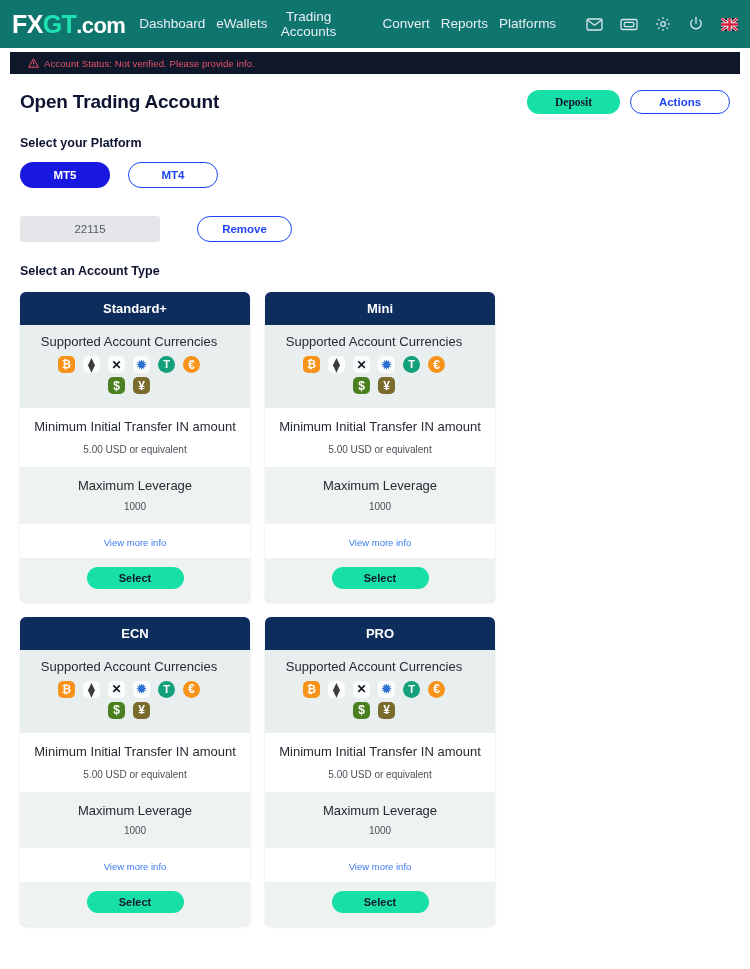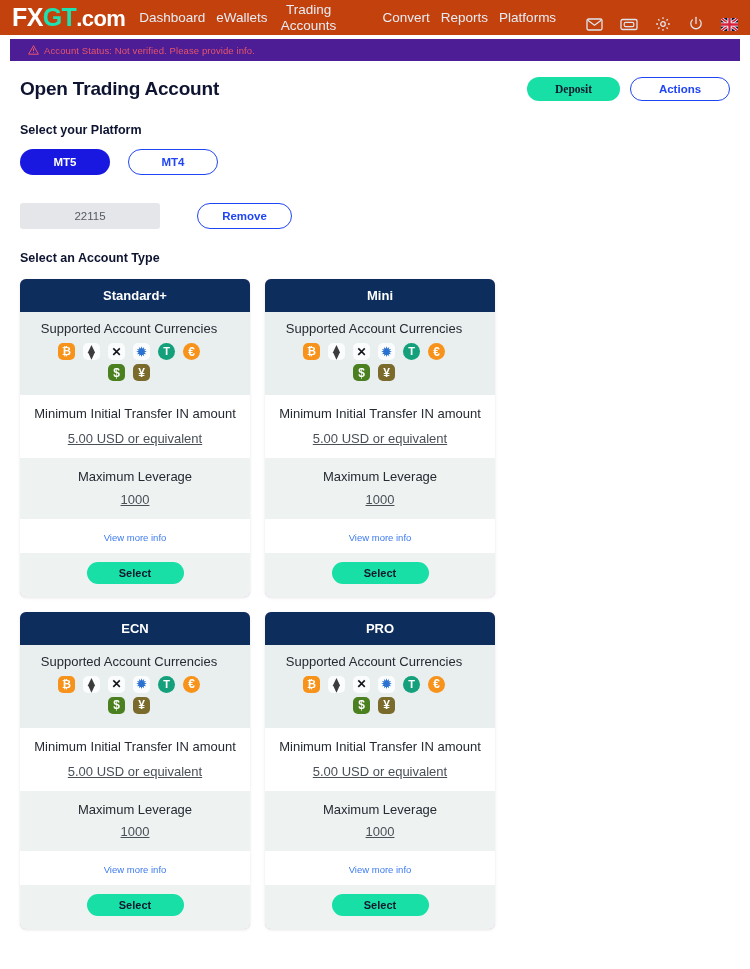--- a/index.html
+++ b/index.html
@@ -6,22 +6,22 @@
   html, body {
     width: 750px;
     height: 969px;
     background: #ffffff;
     font-family: "Liberation Sans", sans-serif;
     overflow: hidden;
   }
 
   
   .navbar {
-    height: 35px;
-    background: #c2410c;
+    height: 48px;
+    background: #0f766e;
     display: flex;
     align-items: center;
     padding: 0 10px 0 12px;
     position: relative;
   }
   .logo {
     font-size: 25px;
     font-weight: 700;
     letter-spacing: -0.6px;
     white-space: nowrap;
@@ -57,21 +57,21 @@
     display: flex;
     align-items: center;
     gap: 17px;
   }
   .nav-icons svg { display: block; }
 
   
   .alert-bar {
     height: 22px;
     margin: 4px 10px 0 10px;
-    background: #4c1d95;
+    background: #0f172a;
     display: flex;
     align-items: center;
     padding-left: 18px;
     gap: 5px;
   }
   .alert-text {
     color: #e8546b;
     font-size: 9.5px;
     letter-spacing: 0.1px;
   }
@@ -241,24 +241,23 @@
   .card-block-grey  { background: #eef2f1; padding: 11px 12px 12px 12px; text-align: center; }
   .card-block-link  { background: #ffffff; padding: 8px 12px; text-align: center; }
   .card-block-sel   { background: #eef3f2; padding: 9px 12px 13px 12px; text-align: center; }
 
   .block-title {
     font-size: 13px;
     color: #252a33;
     line-height: 1.25;
   }
   .block-sub {
-    font-size: 13px;
+    font-size: 10px;
     color: #4a5058;
     margin-top: 9px;
-    text-decoration: underline;
   }
   .block-sub.tight { margin-top: 6px; }
   .view-link {
     font-size: 9.5px;
     color: #3d7bf0;
     cursor: pointer;
   }
   .btn-select {
     background: #18dfa5;
     color: #10182e;

